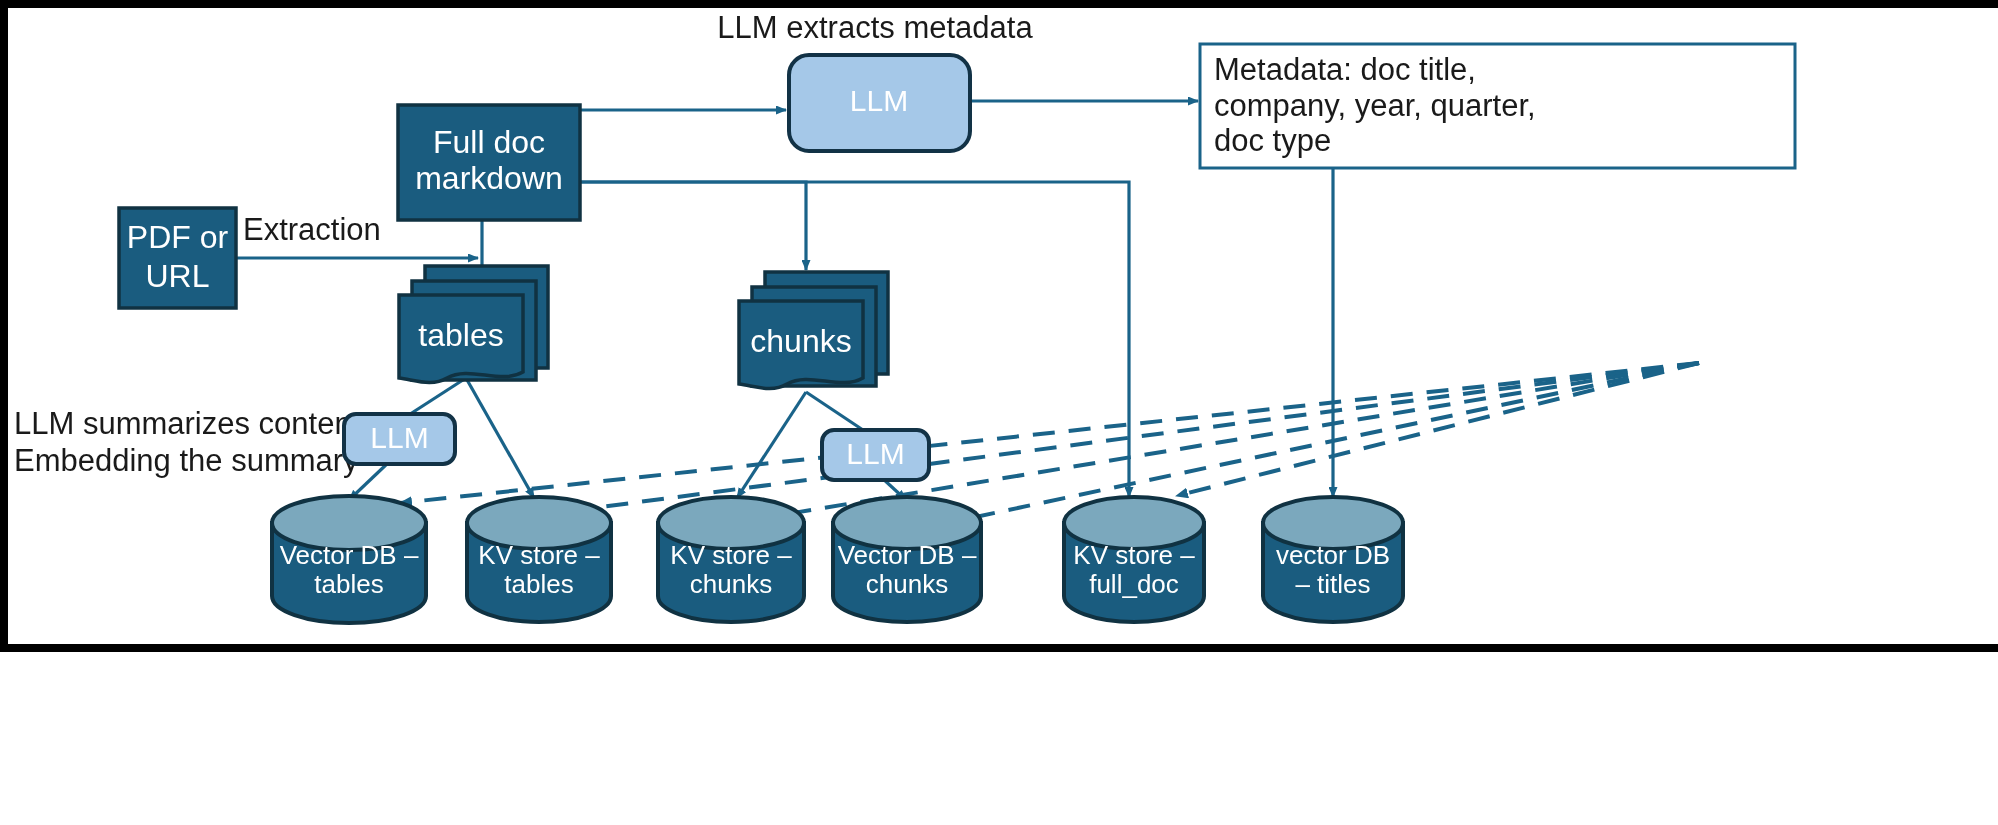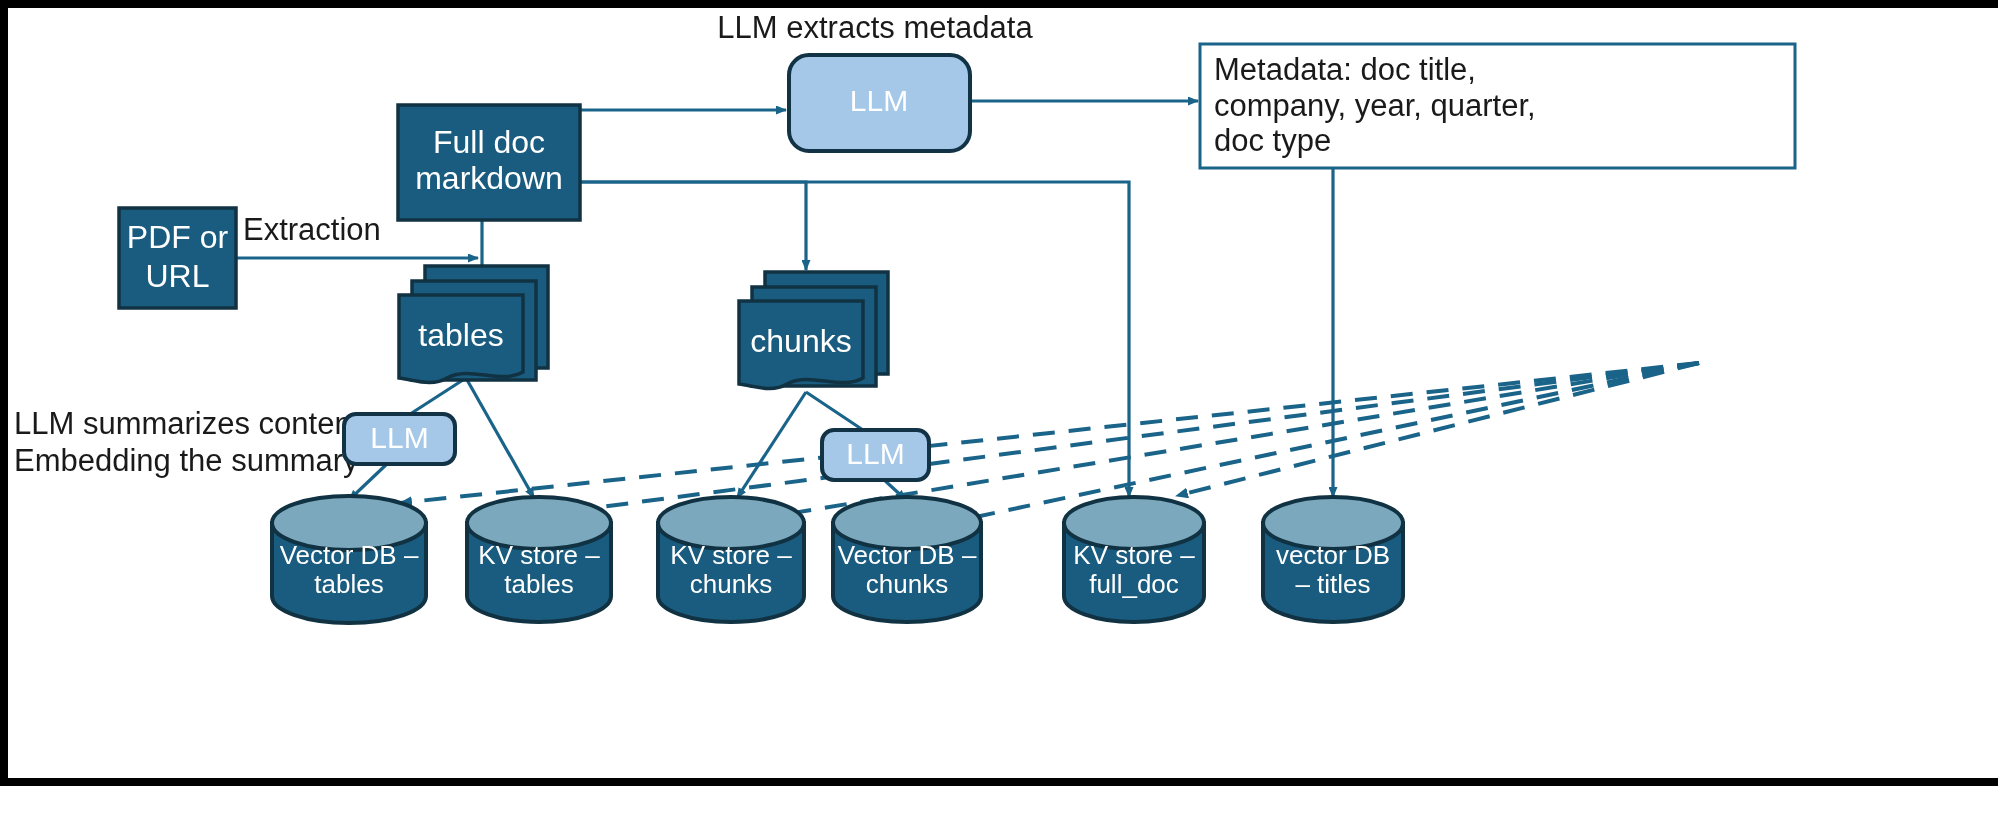--- a/index.html
+++ b/index.html
@@ -3,21 +3,21 @@
 <meta charset="utf-8">
 <style>
   html, body {
     margin: 0;
     padding: 0;
     background: #ffffff;
   }
   #stage {
     position: relative;
     width: 1998px;
-    height: 786px;
+    height: 652px;
     background: #ffffff;
     overflow: hidden;
     font-family: "Liberation Sans", sans-serif;
   }
   
   .edge-top, .edge-bottom {
     position: absolute;
     left: 0; right: 0;
     height: 8px;
     background: #000000;

